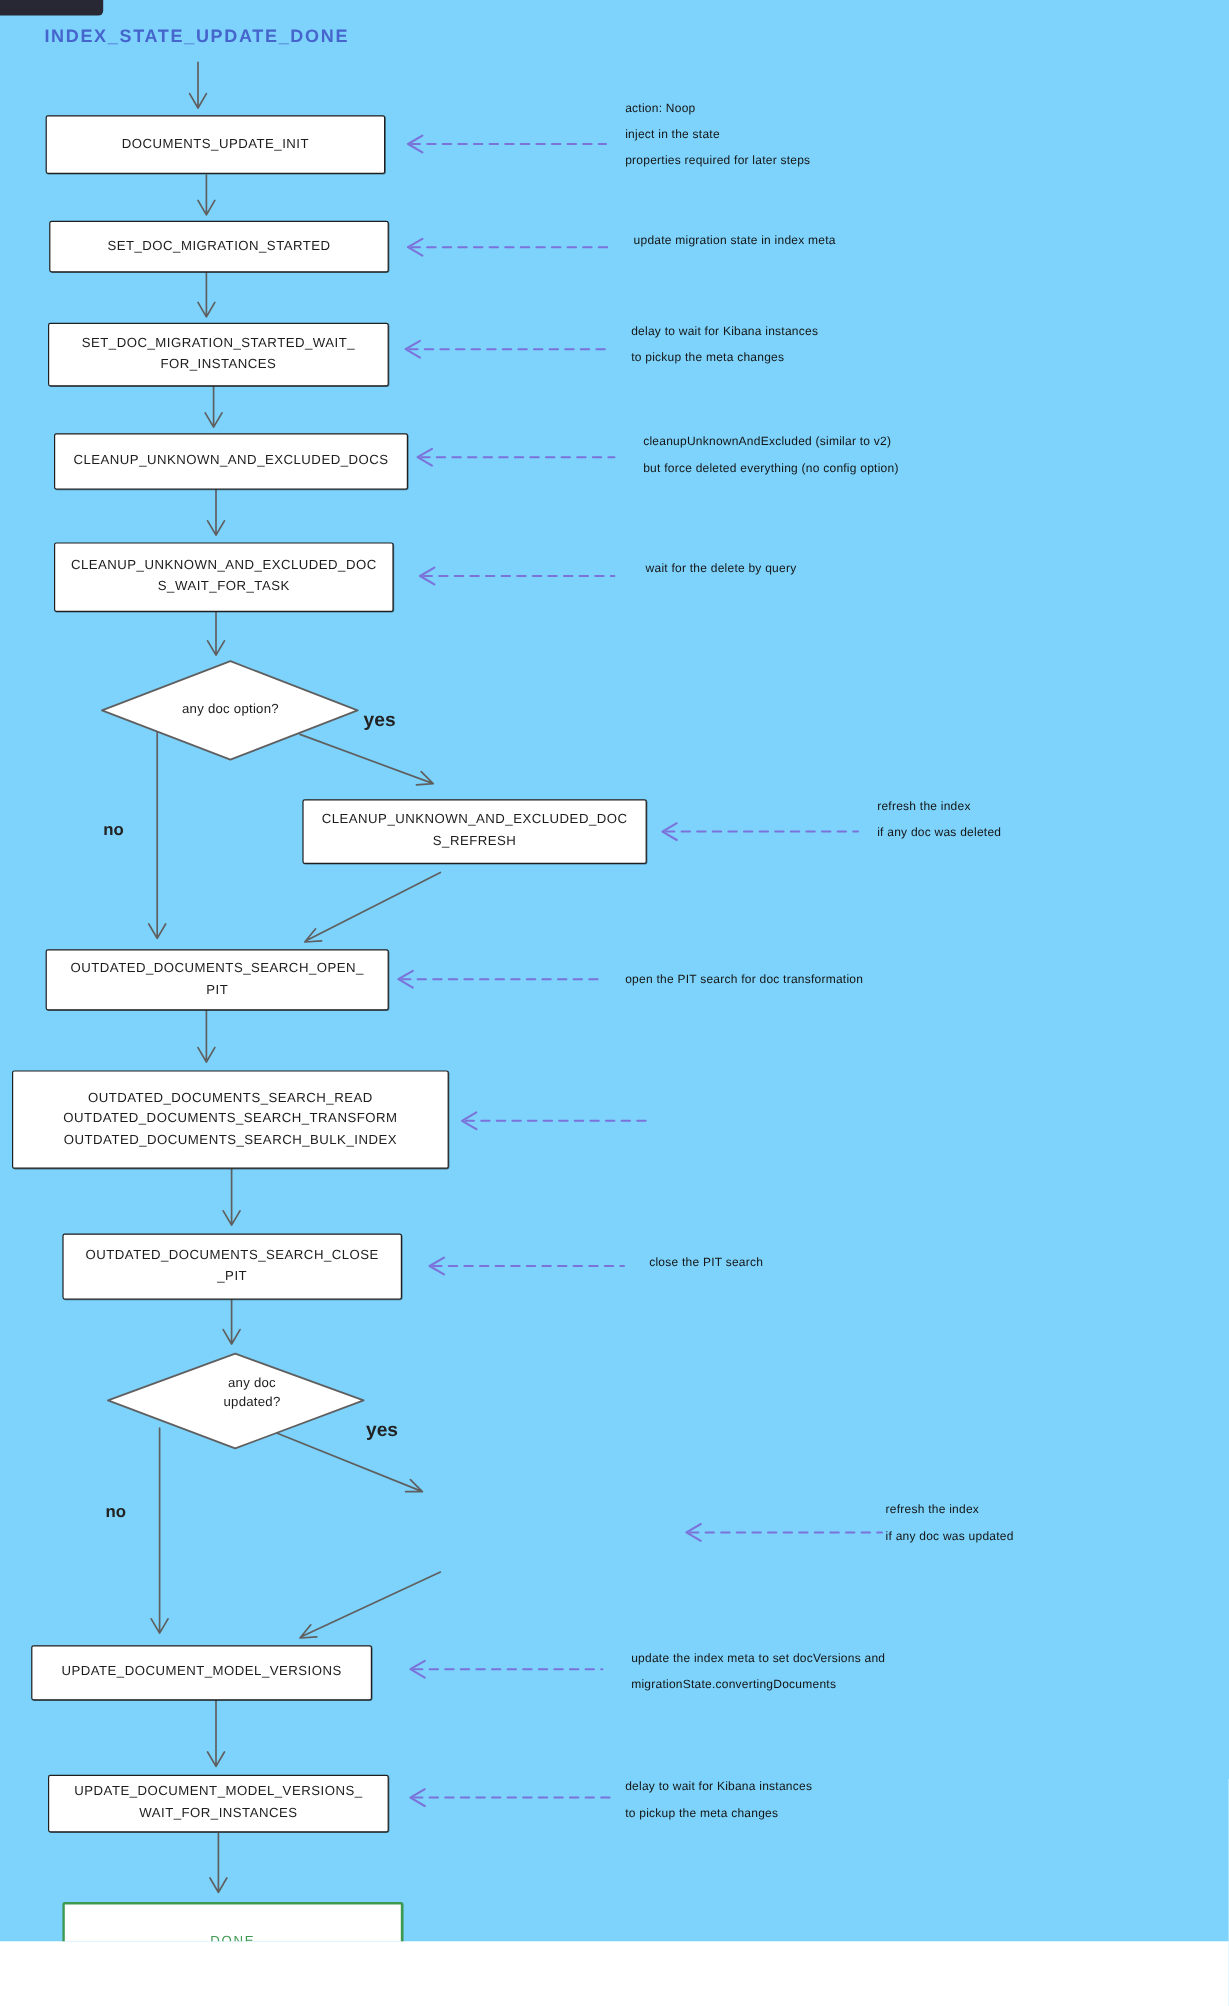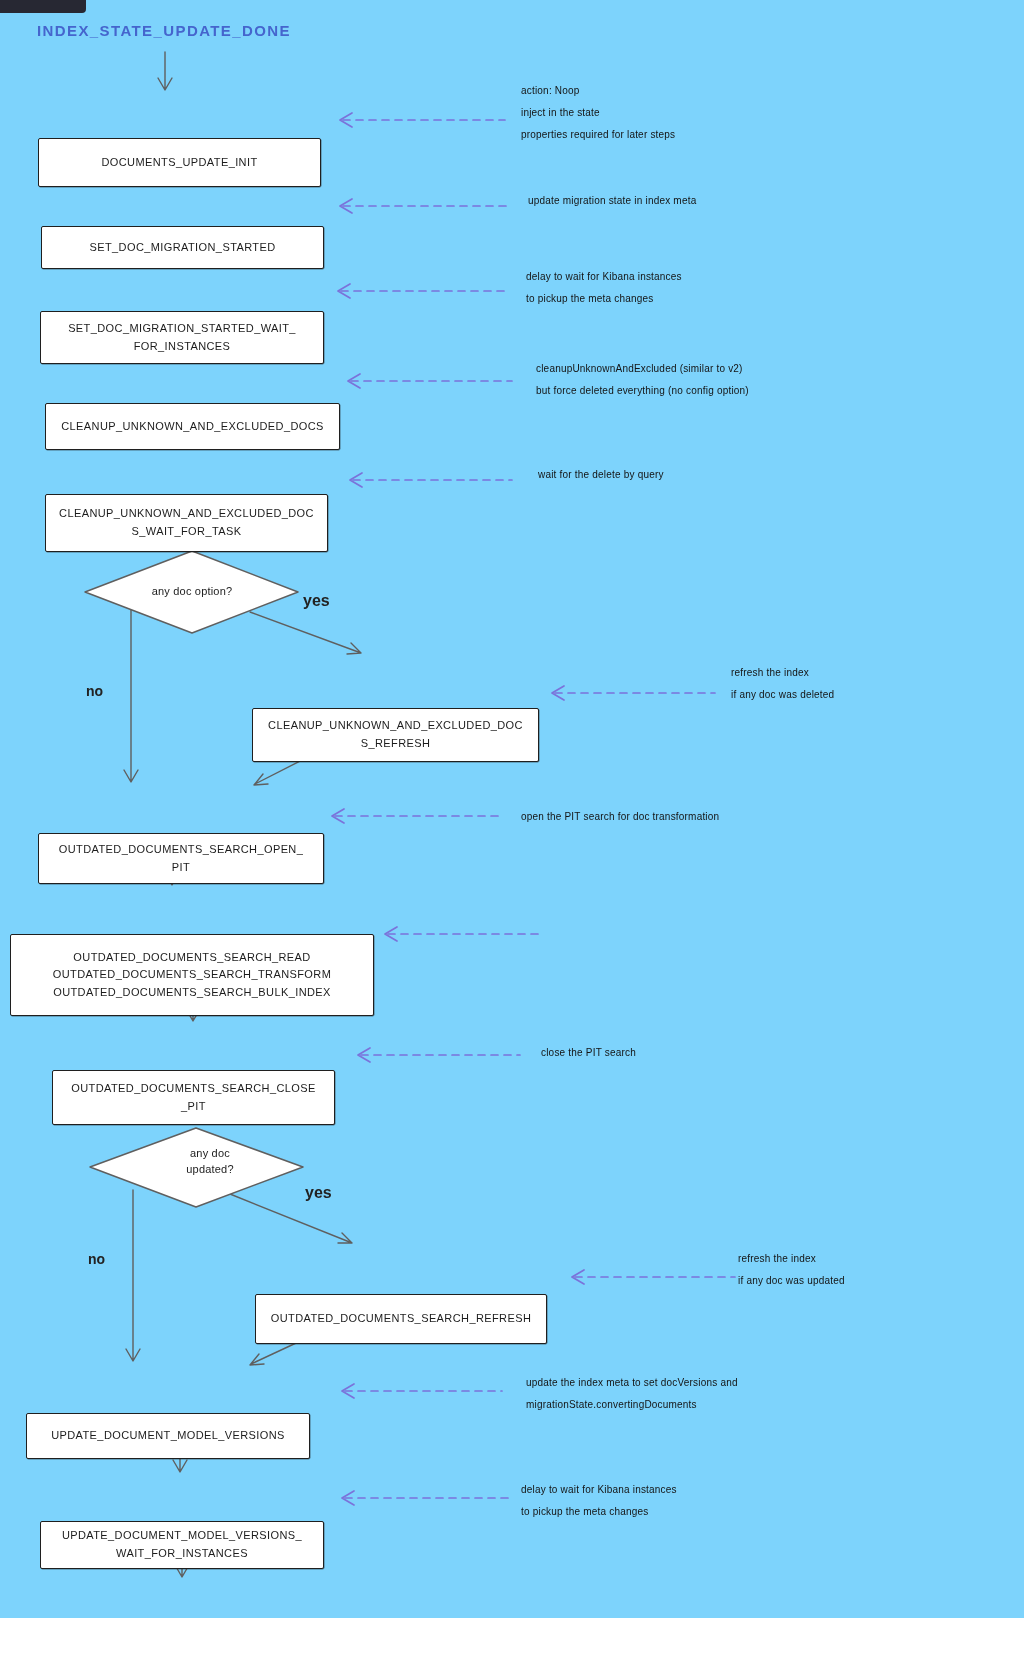--- a/index.html
+++ b/index.html
@@ -16,21 +16,21 @@
   svg.wires { position:absolute; left:0; top:0; }
   .wire   { fill:none; stroke:var(--connector-gray); stroke-width:1.4; stroke-linecap:round; stroke-linejoin:round; }
   .diamond{ fill:#ffffff; stroke:var(--connector-gray); stroke-width:1.5; stroke-linejoin:round; }
   .dash   { fill:none; stroke:var(--arrow-purple); stroke-width:1.7; stroke-dasharray:7 6; stroke-linecap:round; }
   .chev   { fill:none; stroke:var(--arrow-purple); stroke-width:1.7; stroke-linecap:round; stroke-linejoin:round; }
   .node {
     position:absolute; background:#ffffff; border:1.6px solid var(--ink);
     border-radius:2px; box-shadow:0.5px 0.5px 0 rgba(30,30,30,.55);
     display:flex; align-items:center; justify-content:center; text-align:center;
     font-size:11px; letter-spacing:0.4px; color:#1c1c1c;
-    white-space:pre-line; line-height:1.6;margin-top:42px;
+    white-space:pre-line; line-height:1.6;
   }
   .node-done {
     border:2px solid var(--done-green); box-shadow:0.5px 0.5px 0 rgba(61,153,80,.5);
     color:var(--done-green); font-size:11px; letter-spacing:1.5px;
   }
   .diamond-label {
     position:absolute; text-align:center; font-size:11px; color:#1c1c1c;
     white-space:pre-line; line-height:1.45; letter-spacing:0.2px;
   }
   .edge-label { position:absolute; font-size:16px; font-weight:bold; color:#222222; }
@@ -131,21 +131,20 @@
 S_WAIT_FOR_TASK</div>
   <div class="node" style="left:252px;top:666px;width:285px;height:52px">CLEANUP_UNKNOWN_AND_EXCLUDED_DOC
 S_REFRESH</div>
   <div class="node" style="left:38px;top:791px;width:284px;height:49px">OUTDATED_DOCUMENTS_SEARCH_OPEN_
 PIT</div>
   <div class="node" style="left:52px;top:1028px;width:281px;height:53px">OUTDATED_DOCUMENTS_SEARCH_CLOSE
 _PIT</div>
   <div class="node" style="left:10px;top:892px;width:362px;height:80px">OUTDATED_DOCUMENTS_SEARCH_READ
 OUTDATED_DOCUMENTS_SEARCH_TRANSFORM
 OUTDATED_DOCUMENTS_SEARCH_BULK_INDEX</div>
-  <div class="node" style="left:255px;top:1252px;width:290px;height:48px">OUTDATED_DOCUMENTS_SEARCH_REFRESH</div>
   <div class="node" style="left:26px;top:1371px;width:282px;height:44px">UPDATE_DOCUMENT_MODEL_VERSIONS</div>
   <div class="node" style="left:40px;top:1479px;width:282px;height:46px">UPDATE_DOCUMENT_MODEL_VERSIONS_
 WAIT_FOR_INSTANCES</div>
   <div class="node node-done" style="left:52px;top:1585px;width:280px;height:63px">DONE</div>
 
   <div class="diamond-label" style="left:102px;top:584px;width:180px">any doc option?</div>
   <div class="diamond-label" style="left:120px;top:1146px;width:180px">any doc
 updated?</div>
 
   <div class="edge-label" style="left:303px;top:592px">yes</div>

